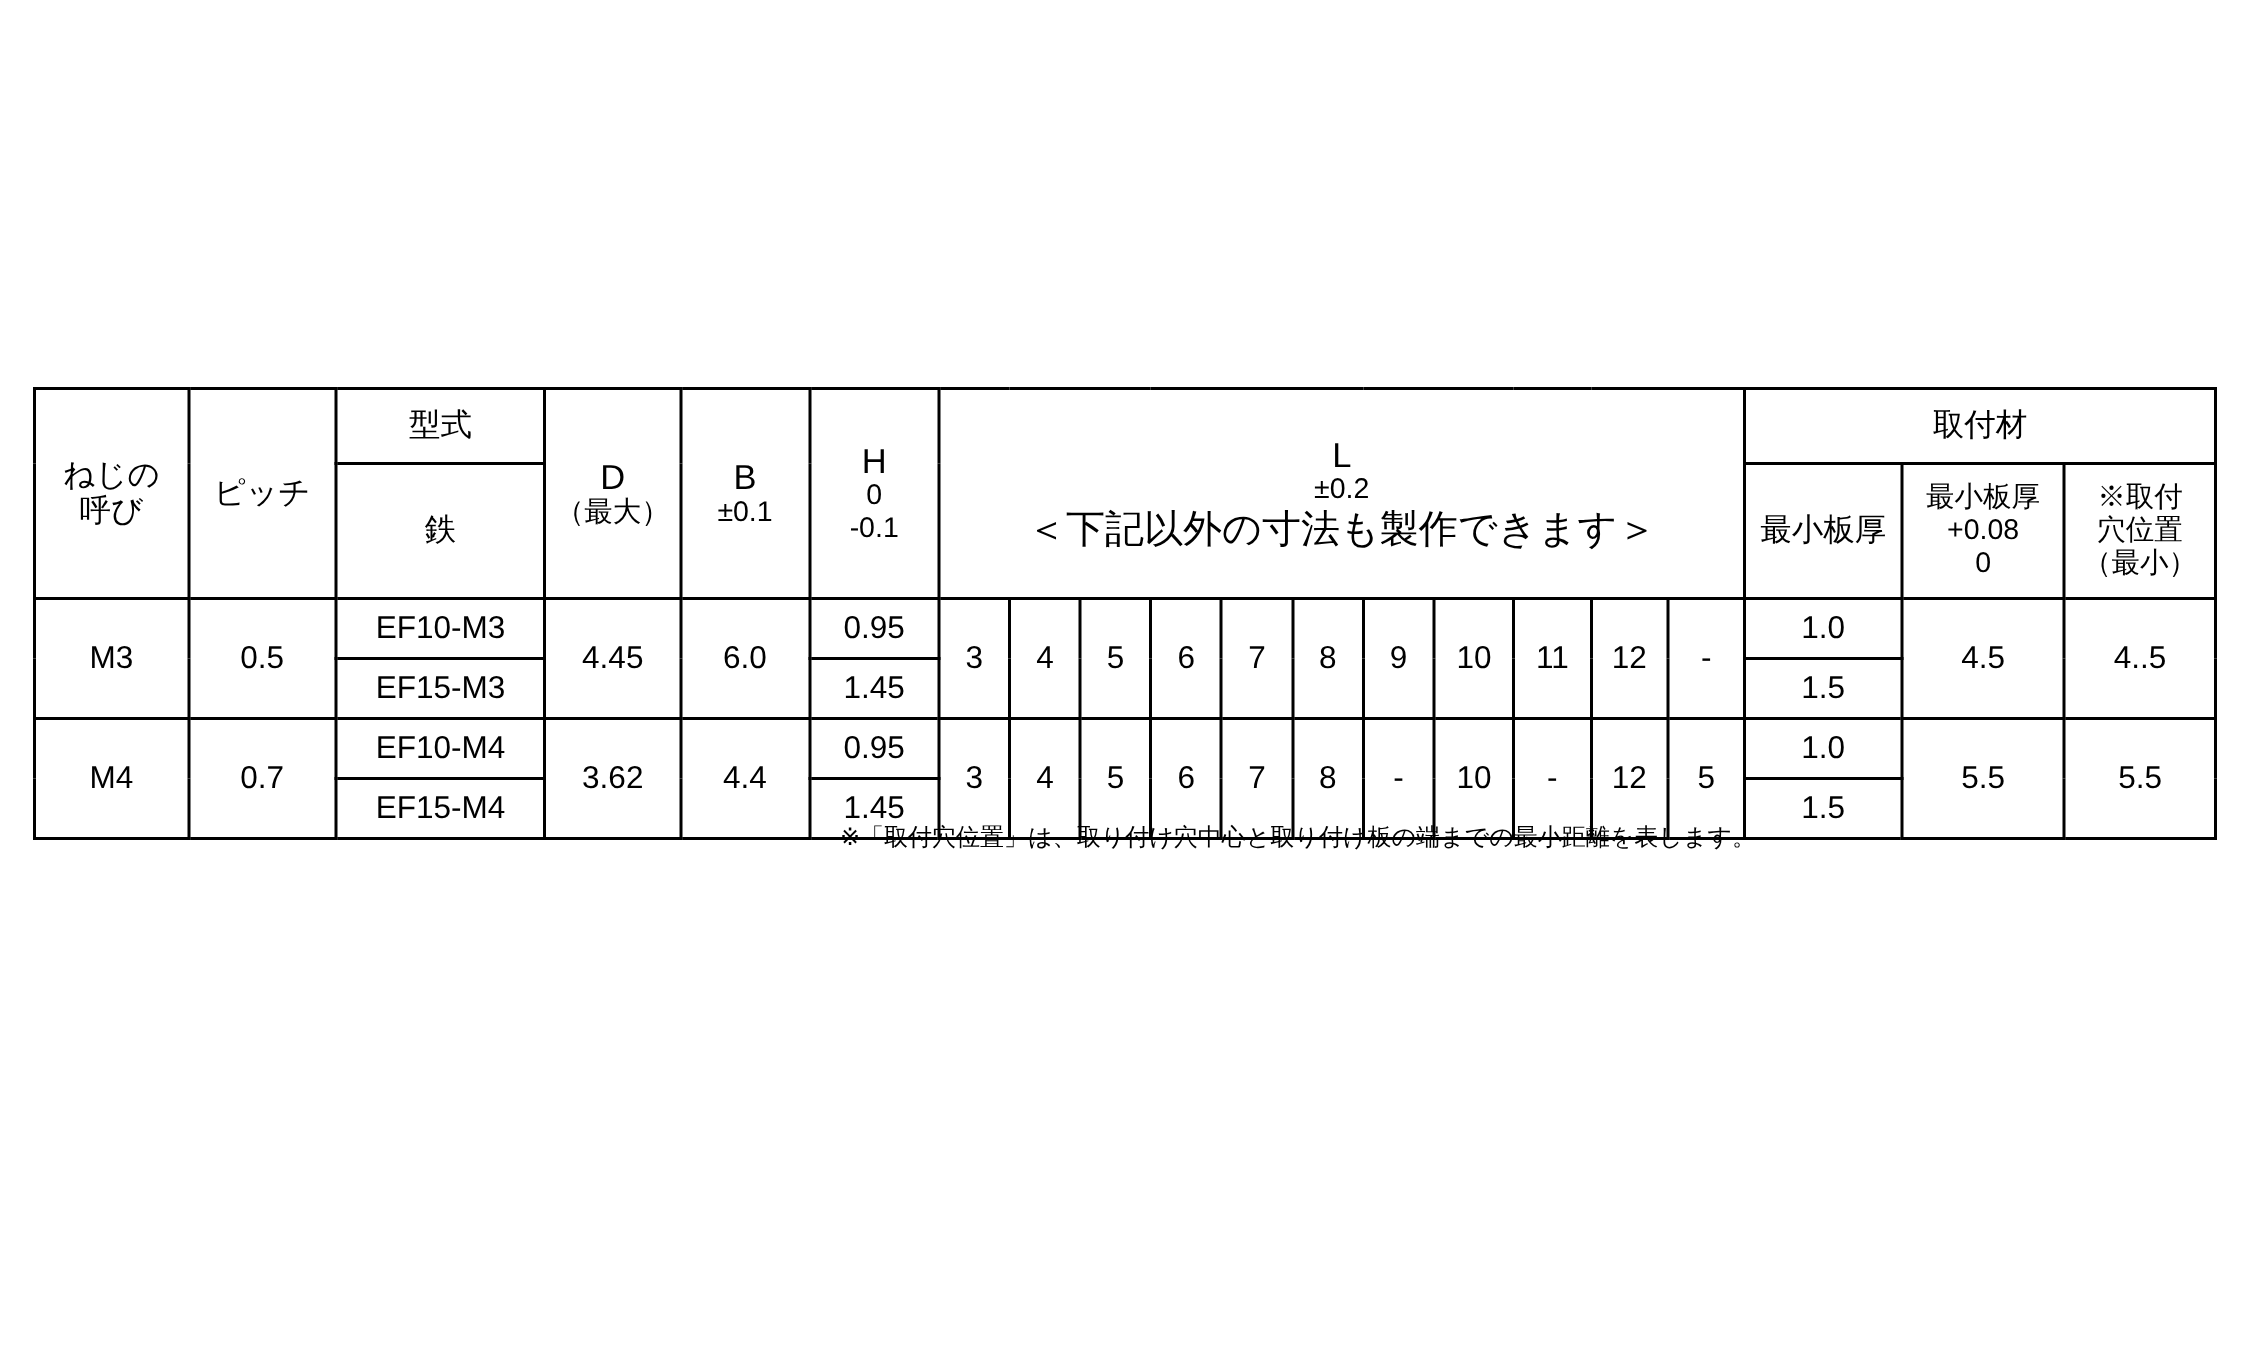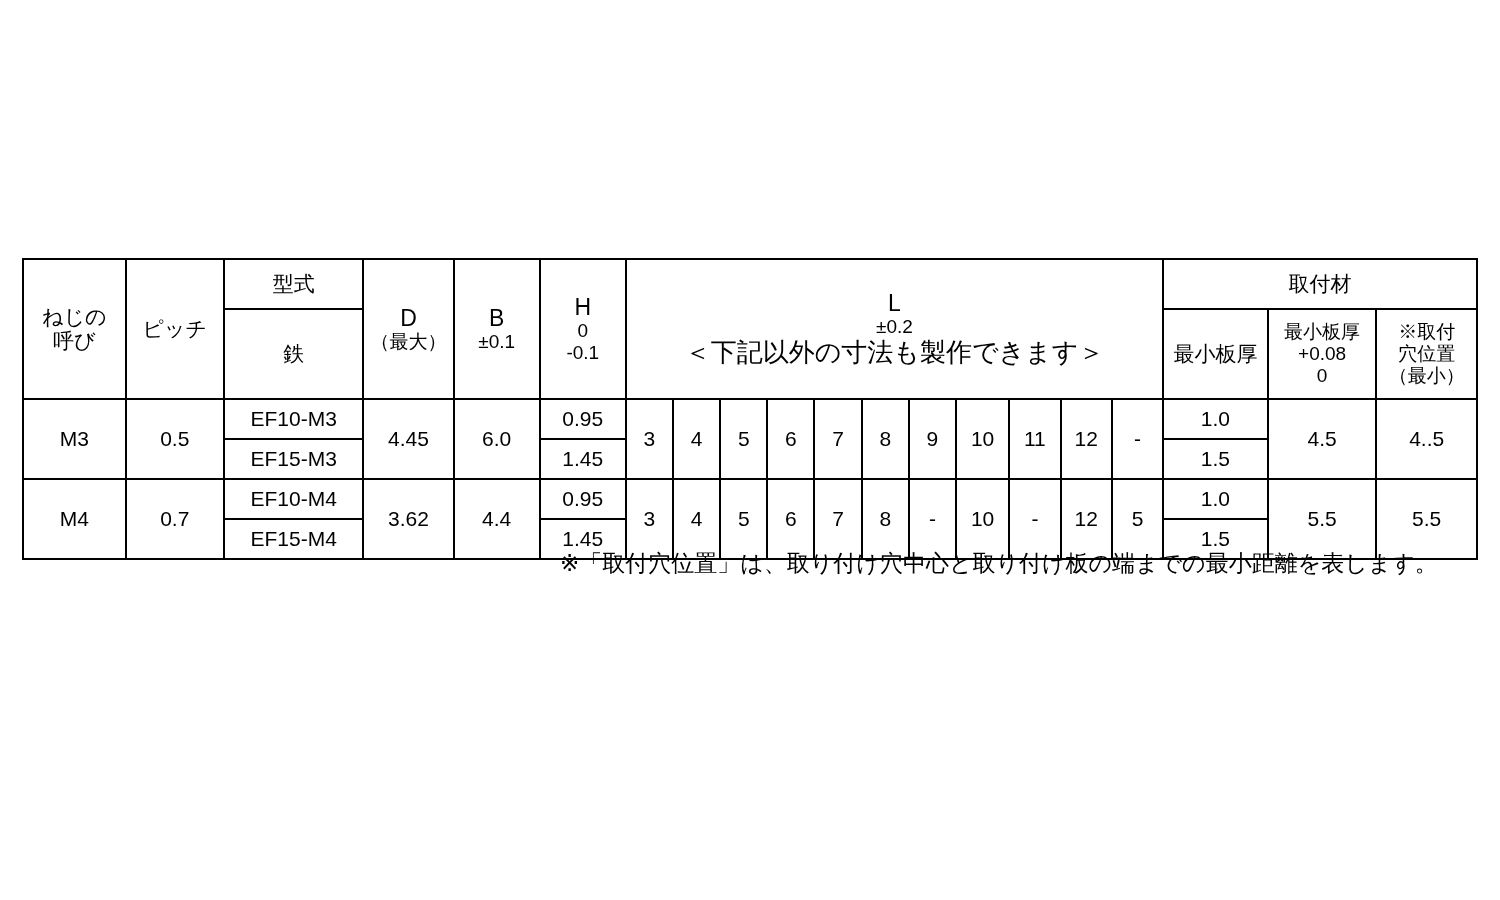--- a/index.html
+++ b/index.html
@@ -51,21 +51,21 @@
   .rowh {
     height: 40px;
   }
   .stacked div {
     line-height: 1.15;
   }
   .note {
     position: absolute;
     left: 560px;
     top: 548px;
-    font-size: 23px;
+    font-size: 16px;
     font-family: "DejaVu Sans", "Liberation Sans", sans-serif;
     white-space: nowrap;
   }
   .lcell {
     font-size: 21px;
   }
 </style>
 </head>
 <body>
 

